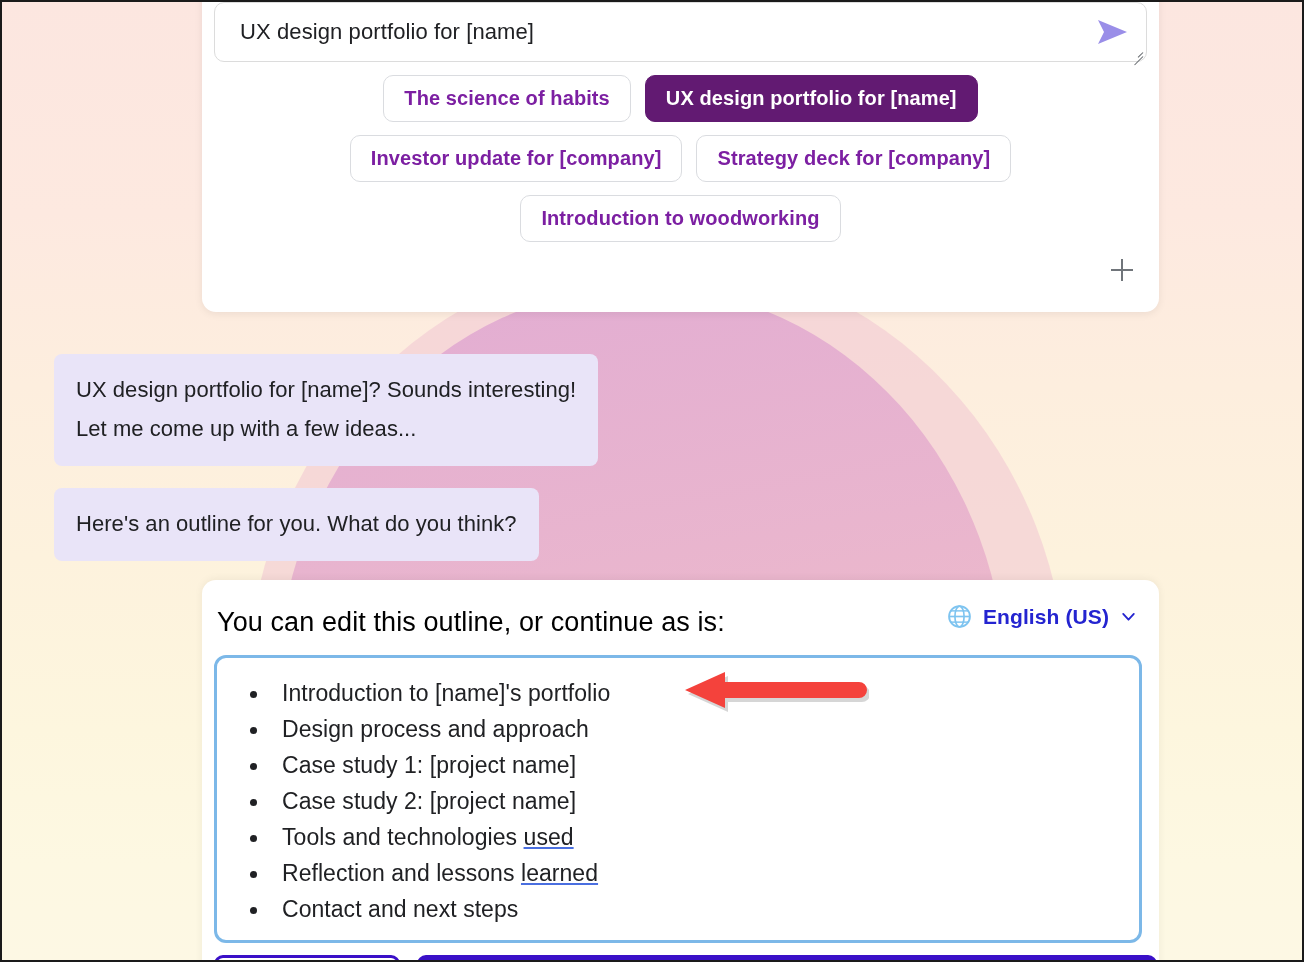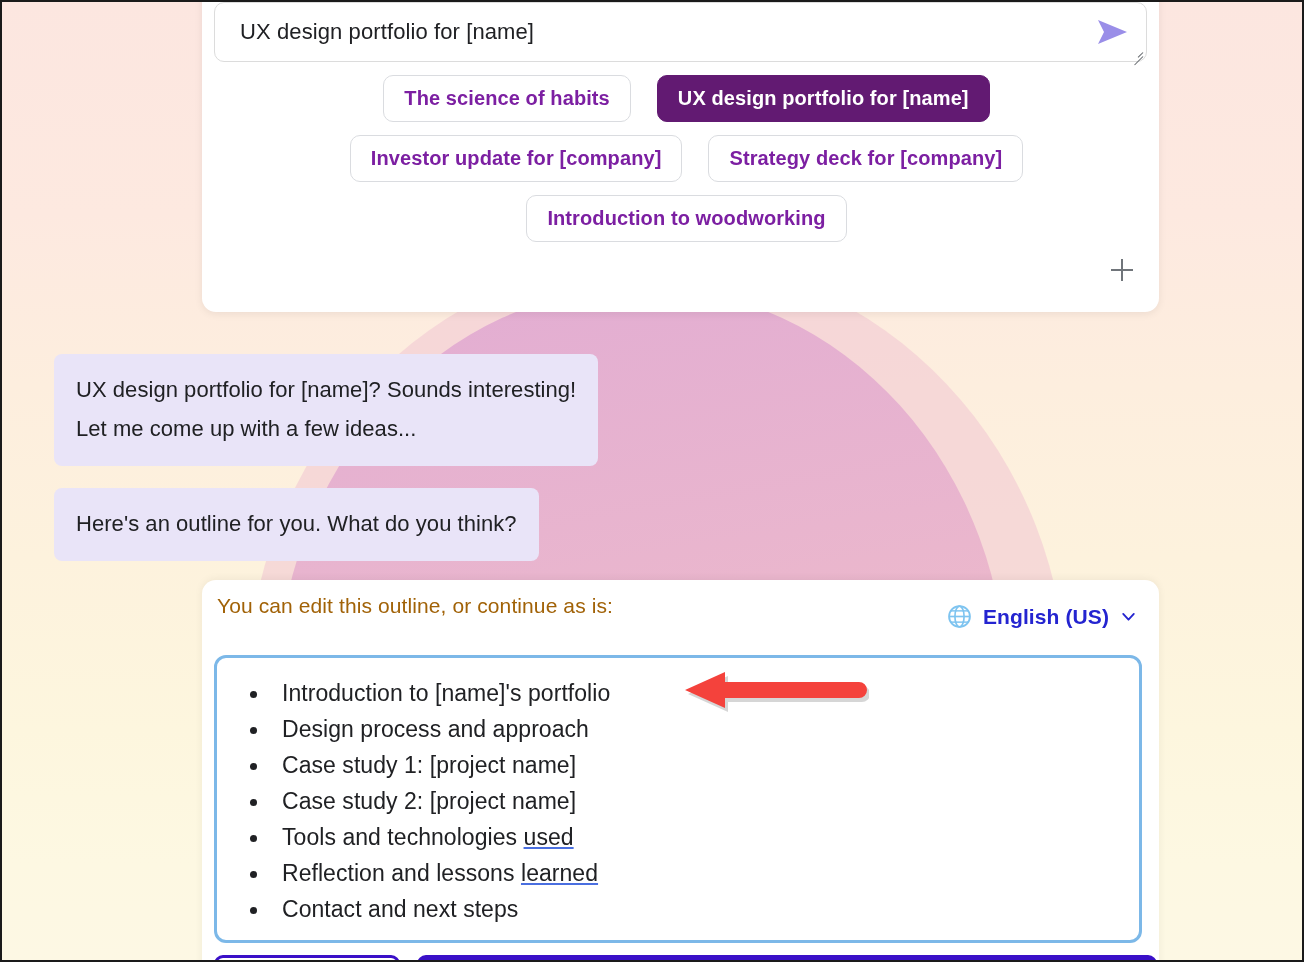--- a/index.html
+++ b/index.html
@@ -135,21 +135,20 @@
     align-items: center;
     justify-content: center;
     height: 47px;
     padding: 0 20px;
     border-radius: 10px;
     font-size: 20px;
     font-weight: bold;
     letter-spacing: 0.1px;
     cursor: pointer;
     white-space: nowrap;
-    margin-left: 12px;
   }
   .chip.outline {
     background: #ffffff;
     border: 1px solid #dadce0;
     color: #7c1fa2;
   }
   .chip.filled {
     background: #621a72;
     border: 1px solid #621a72;
     color: #ffffff;
@@ -213,23 +212,23 @@
   #outline-head {
     position: absolute;
     left: 0;
     top: 0;
     width: 957px;
     height: 72px;
   }
   #outline-hint {
     position: absolute;
     left: 15px;
-    top: 14px;
-    font-size: 21px;
-    color: #a16207;
+    top: 27px;
+    font-size: 27px;
+    color: #000000;
     letter-spacing: 0.1px;
   }
   #lang-selector {
     position: absolute;
     right: 22px;
     top: 24px;
     display: flex;
     align-items: center;
     gap: 11px;
     cursor: pointer;

